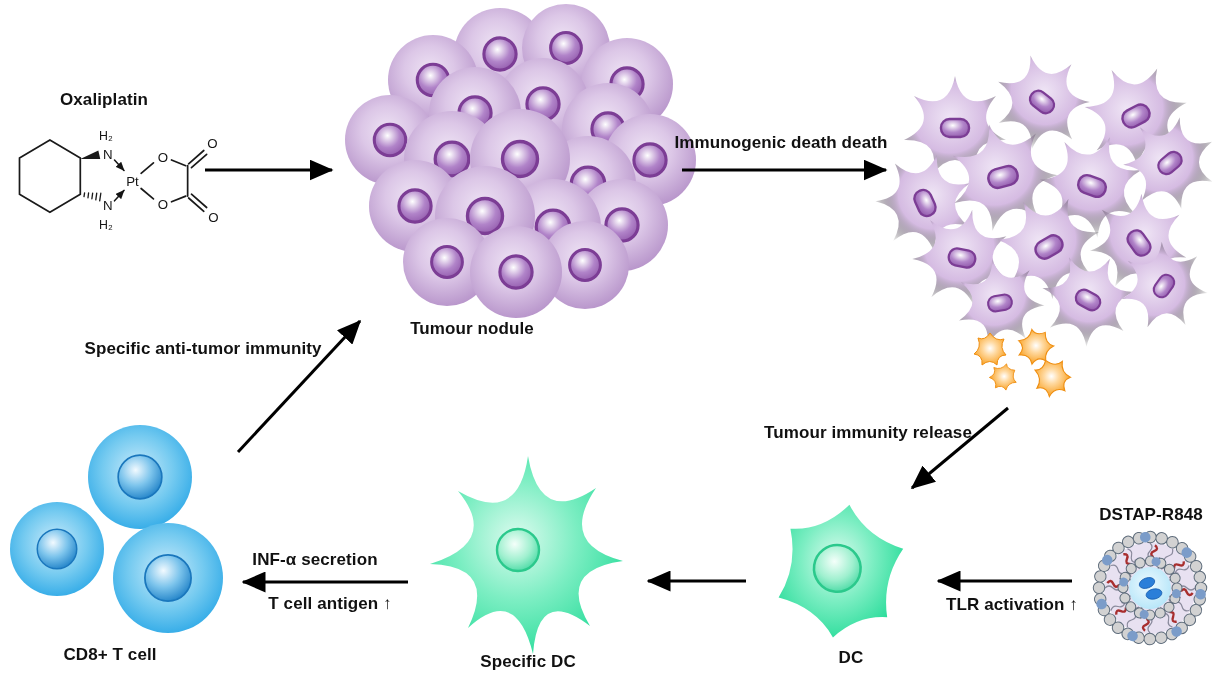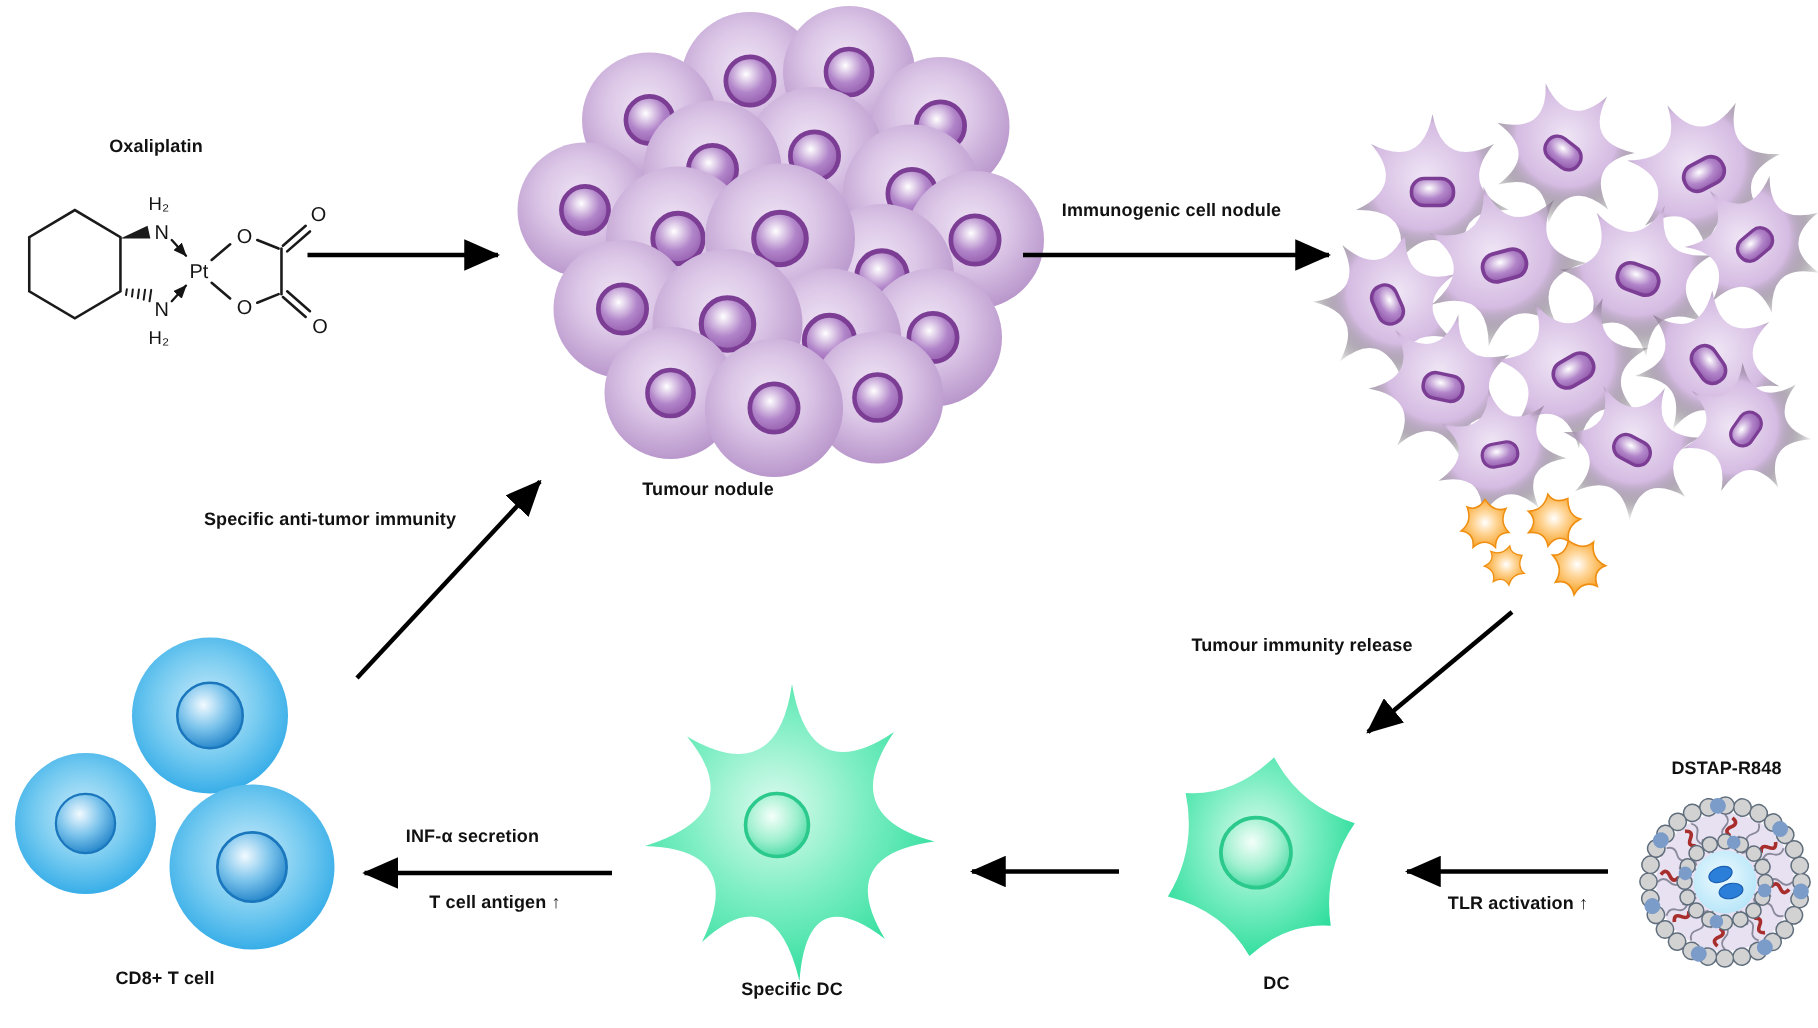--- a/index.html
+++ b/index.html
@@ -1,19 +1,19 @@
 <!DOCTYPE html>
 <html><head>
 <meta charset="utf-8">
 <style>
   html,body{margin:0;padding:0;background:#ffffff;}
   .canvas{position:relative;width:1212px;height:685px;background:#ffffff;overflow:hidden;
           font-family:"Liberation Sans",sans-serif;}
   svg.art{position:absolute;left:0;top:0;}
-  .lbl{position:absolute;font-weight:700;font-size:12px;color:#111;white-space:nowrap;
+  .lbl{position:absolute;font-weight:700;font-size:17px;color:#111;white-space:nowrap;
        transform:translateX(-50%);letter-spacing:.1px;}
   .atom{font-family:"Liberation Sans",sans-serif;font-size:14px;fill:#141414;font-weight:400;}
   .atom-sm{font-size:13px;}
 </style>
 </head>
 <body>
 
 <div class="canvas">
 
 <svg class="art" width="1212" height="685" viewBox="0 0 1212 685">
@@ -247,24 +247,24 @@
     <line x1="1008" y1="408" x2="912" y2="488" marker-end="url(#ah)"></line>
     <line x1="1072" y1="581" x2="938" y2="581" marker-end="url(#ah)"></line>
     <line x1="746" y1="581" x2="648" y2="581" marker-end="url(#ah)"></line>
     <line x1="408" y1="582" x2="243" y2="582" marker-end="url(#ah)"></line>
     <line x1="238" y1="452" x2="360" y2="321" marker-end="url(#ah)"></line>
   </g>
 </svg>
 
 <div class="lbl" style="left:104px;top:90px">Oxaliplatin</div>
 <div class="lbl" style="left:472px;top:319px">Tumour nodule</div>
-<div class="lbl" style="left:781px;top:133px">Immunogenic cell nodule</div>
+<div class="lbl" style="left:781px;top:133px">Immunogenic death death</div>
 <div class="lbl" style="left:868px;top:423px">Tumour immunity release</div>
 <div class="lbl" style="left:1151px;top:505px">DSTAP-R848</div>
 <div class="lbl" style="left:1012px;top:595px">TLR activation ↑</div>
 <div class="lbl" style="left:851px;top:648px">DC</div>
 <div class="lbl" style="left:528px;top:652px">Specific DC</div>
 <div class="lbl" style="left:315px;top:550px">INF-α secretion</div>
 <div class="lbl" style="left:330px;top:594px">T cell antigen ↑</div>
 <div class="lbl" style="left:110px;top:645px">CD8+ T cell</div>
-<div class="lbl" style="left:220px;top:339px">Specific anti-tumor immunity</div>
+<div class="lbl" style="left:203px;top:339px">Specific anti-tumor immunity</div>
 
 </div>
 
 </body></html>

